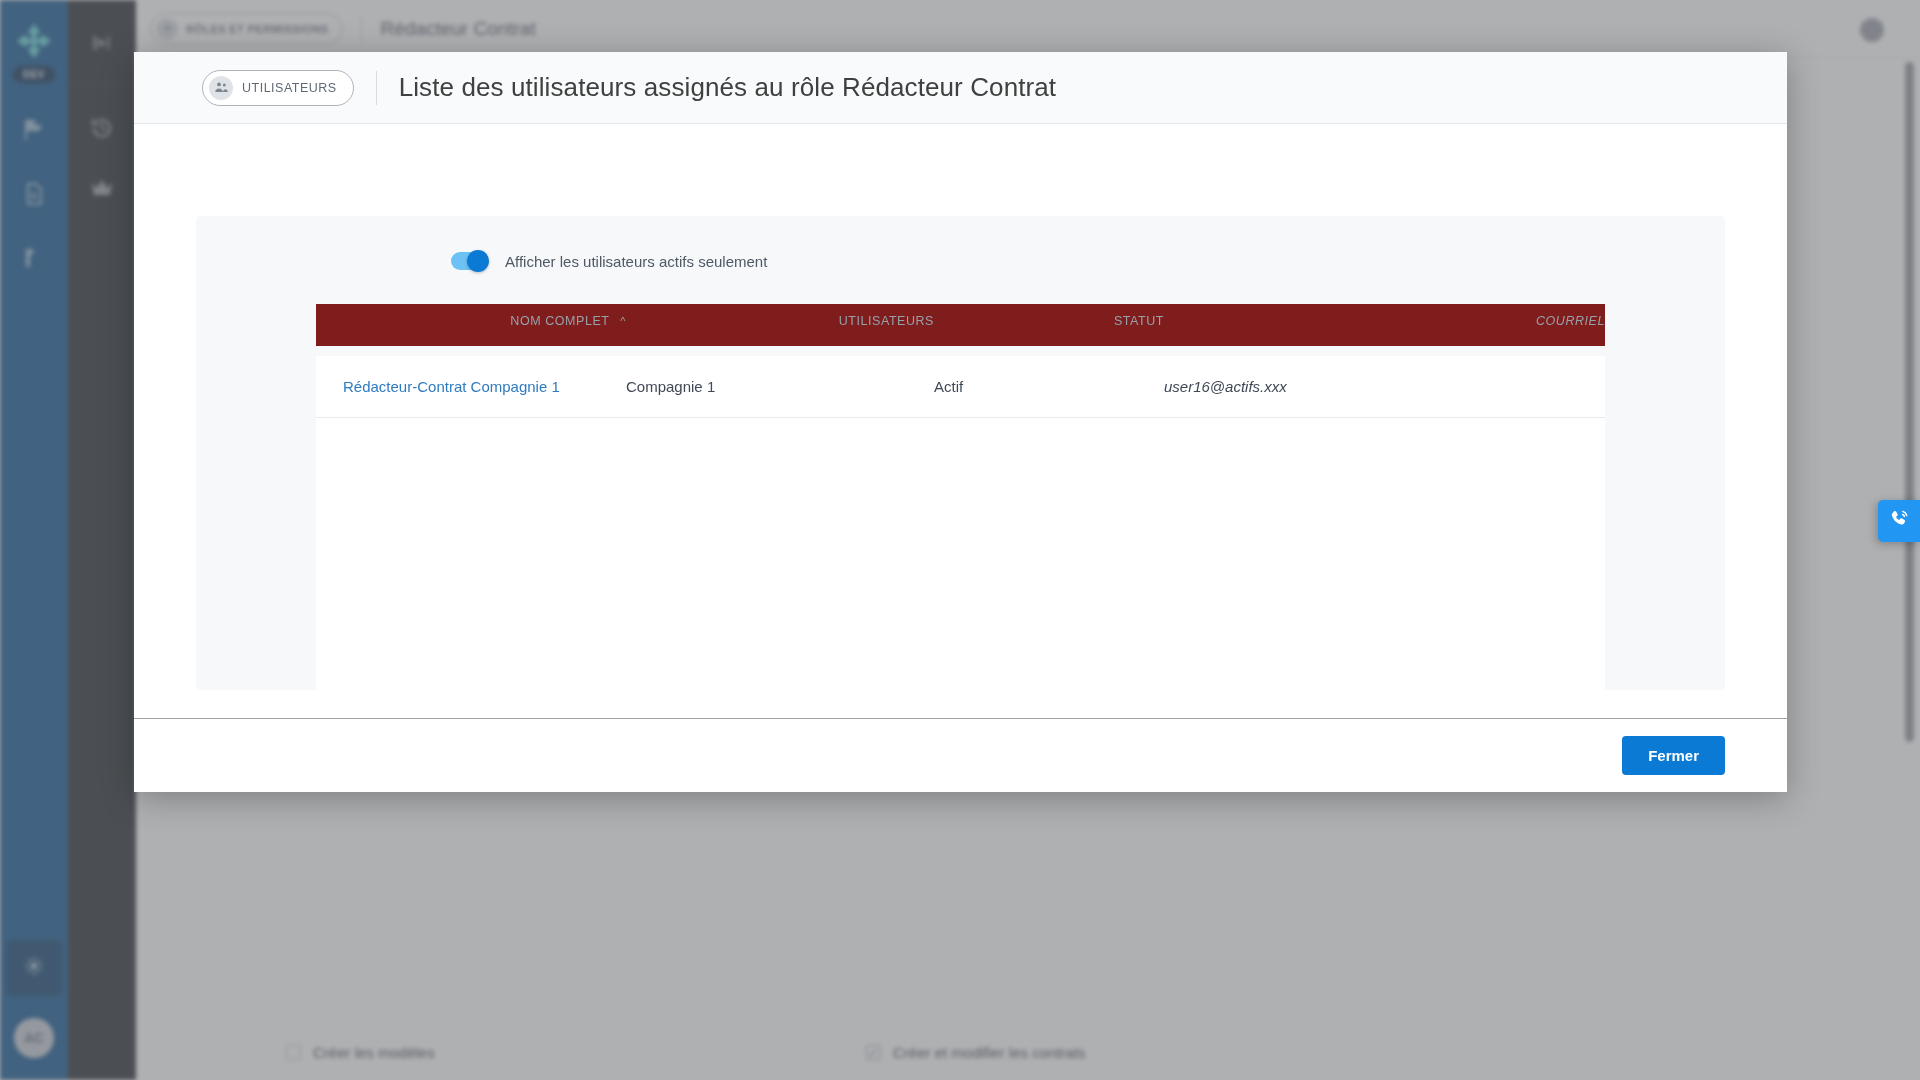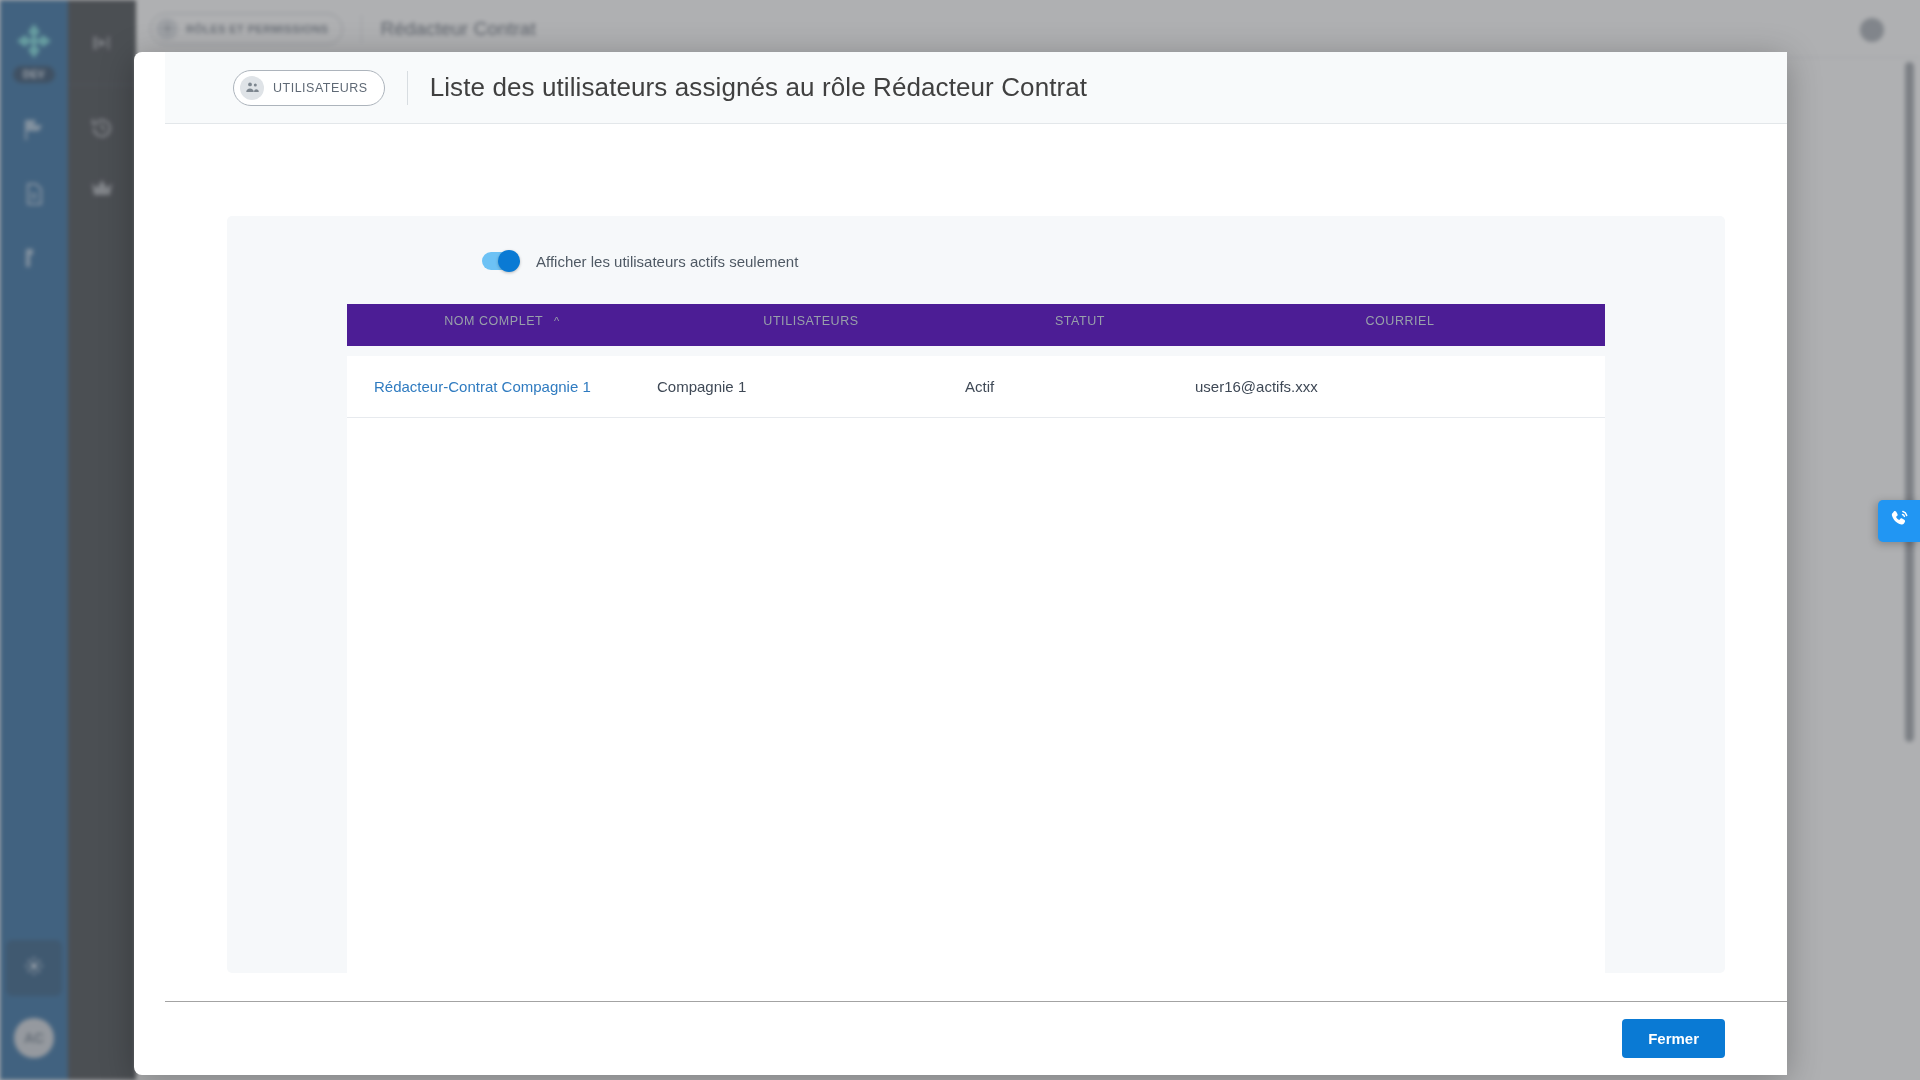--- a/index.html
+++ b/index.html
@@ -93,27 +93,26 @@
   .bg-cb.checked { color:#6b7480; font-size:12px; display:flex;align-items:center;justify-content:center;
                    border-color:#9aa1a9;}
   .bg-scrollbar {
     position: absolute; right: 6px; top: 62px; width: 9px; height: 680px;
     background: #8f959c; border-radius: 5px;
   }
 
   
   #modal {
     position: absolute;
-    left: 134px; top: 52px; width: 1653px; height: 1023px;
+    left: 134px; top: 52px; width: 1653px; height: 740px;
     background: #ffffff;
     box-shadow: 0 6px 34px rgba(0,0,0,.28);
     z-index: 60;
     display: flex; flex-direction: column;
     border-radius: 8px;
-    padding-left: 31px;
   }
   .modal-header {
     height: 72px; flex: 0 0 72px;
     background: #f8fafb;
     border-bottom: 1px solid #e3e7ea;
     display: flex; align-items: center; gap: 22px;
     padding-left: 68px;
   }
   .modal-pill {
     display: inline-flex; align-items: center; gap: 9px;
@@ -148,39 +147,39 @@
     width: 22px; height: 22px; border-radius: 50%;
     background: #0a7ad4; box-shadow: 0 1px 3px rgba(0,0,0,.25);
   }
   .toggle-label { font-size: 15px; color: #4f5964; }
 
   .table-wrap {
     position: absolute; left: 120px; right: 120px; top: 88px; bottom: 0;
   }
   table.user-table { width: 100%; border-collapse: collapse; }
   table.user-table thead th {
-    text-align: center; font-size: 12.5px; letter-spacing: .55px;
+    text-align: right; font-size: 12.5px; letter-spacing: .55px;
     color: #98a0aa; font-weight: normal; padding: 10px 0 18px 0;
-    background: #4c1d95;
+    background: #7f1d1d;
   }
   .sort-caret { font-size: 11px; margin-left: 7px; color:#98a0aa; display:inline-block;}
   .table-white {
     position:absolute; left:0; right:0; top:52px; bottom:0;
     background:#ffffff;
   }
   table.user-table tbody td {
     font-size: 15px; color: #3f4956; padding: 22px 0;
     border-bottom: 1px solid #e7eaee; background: #ffffff;
   }
   td.name a { color: #2f7bc0; text-decoration: none; margin-left: 27px; }
 
   .col-name  { width: 310px; }
   .col-org   { width: 308px; }
   .col-stat  { width: 230px; }
-  .col-mail  { width: auto; }
+  .col-mail  { width: auto; font-style: italic; }
 
   .modal-footer {
     flex: 0 0 74px; height: 74px; background: #fff;
     border-top: 1px solid #a3a3a3;
     display: flex; align-items: center; justify-content: flex-end;
     padding-right: 62px;
   }
   .btn-primary {
     background: #0a7ad4; color: #ffffff; border: none; border-radius: 4px;
     font-size: 15px; font-weight: bold; padding: 11px 26px; cursor: pointer;

